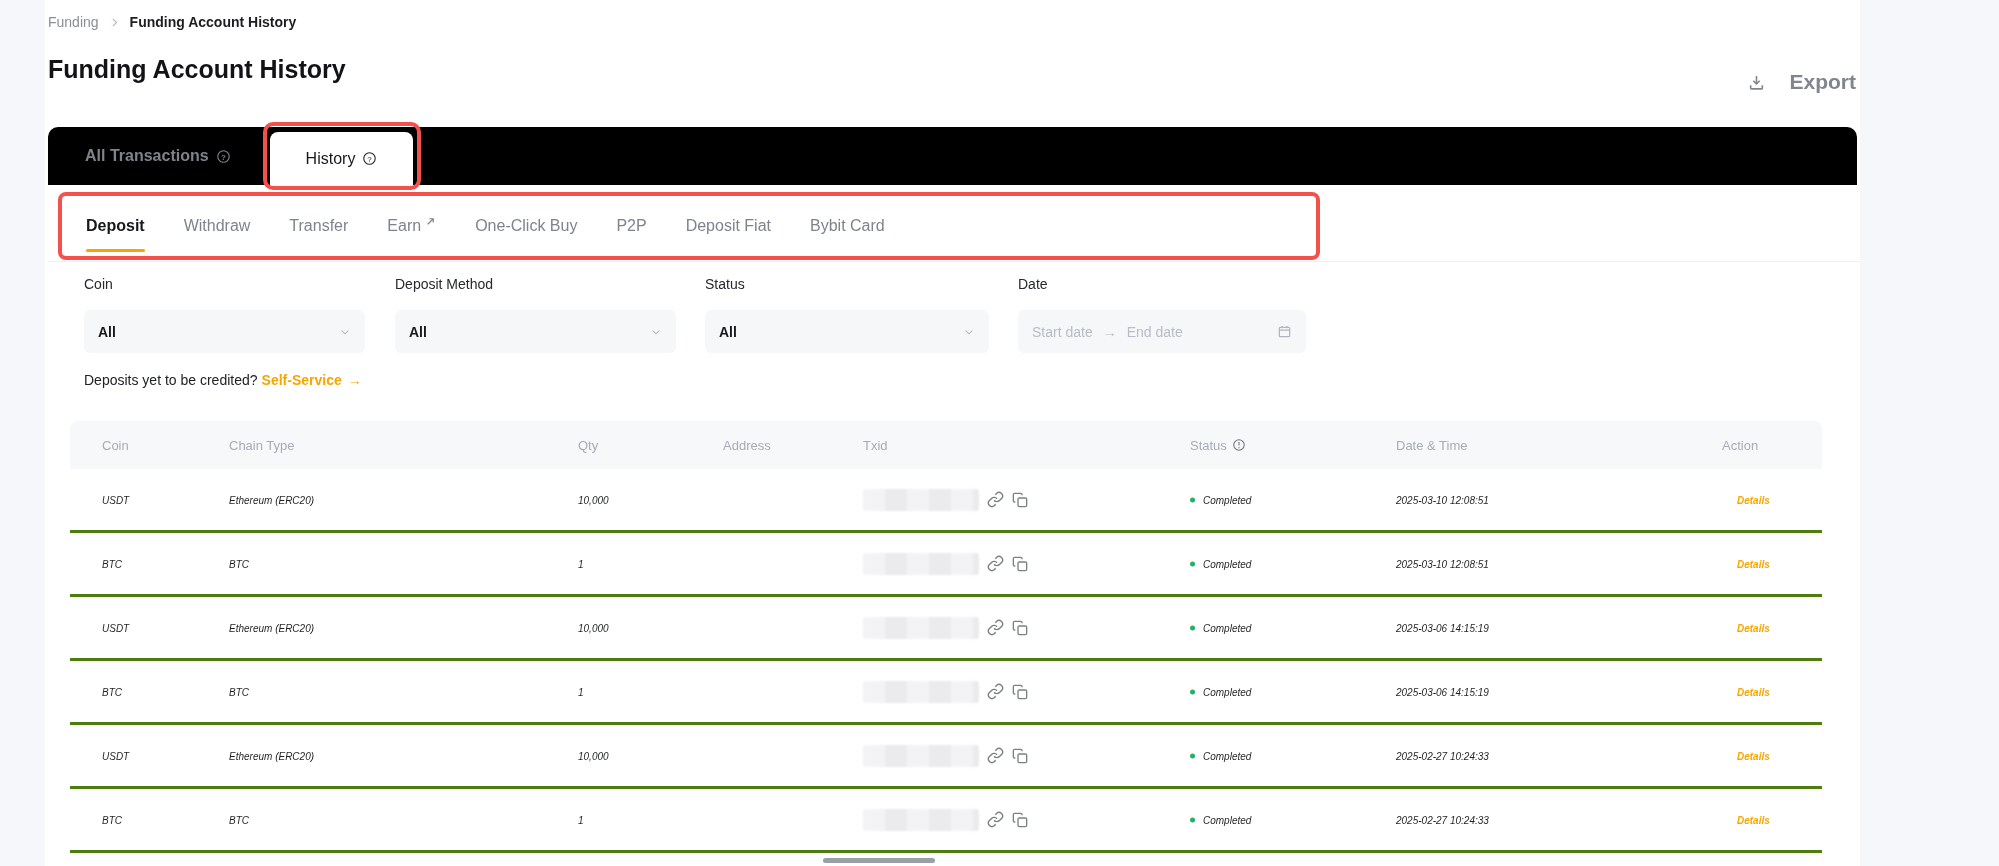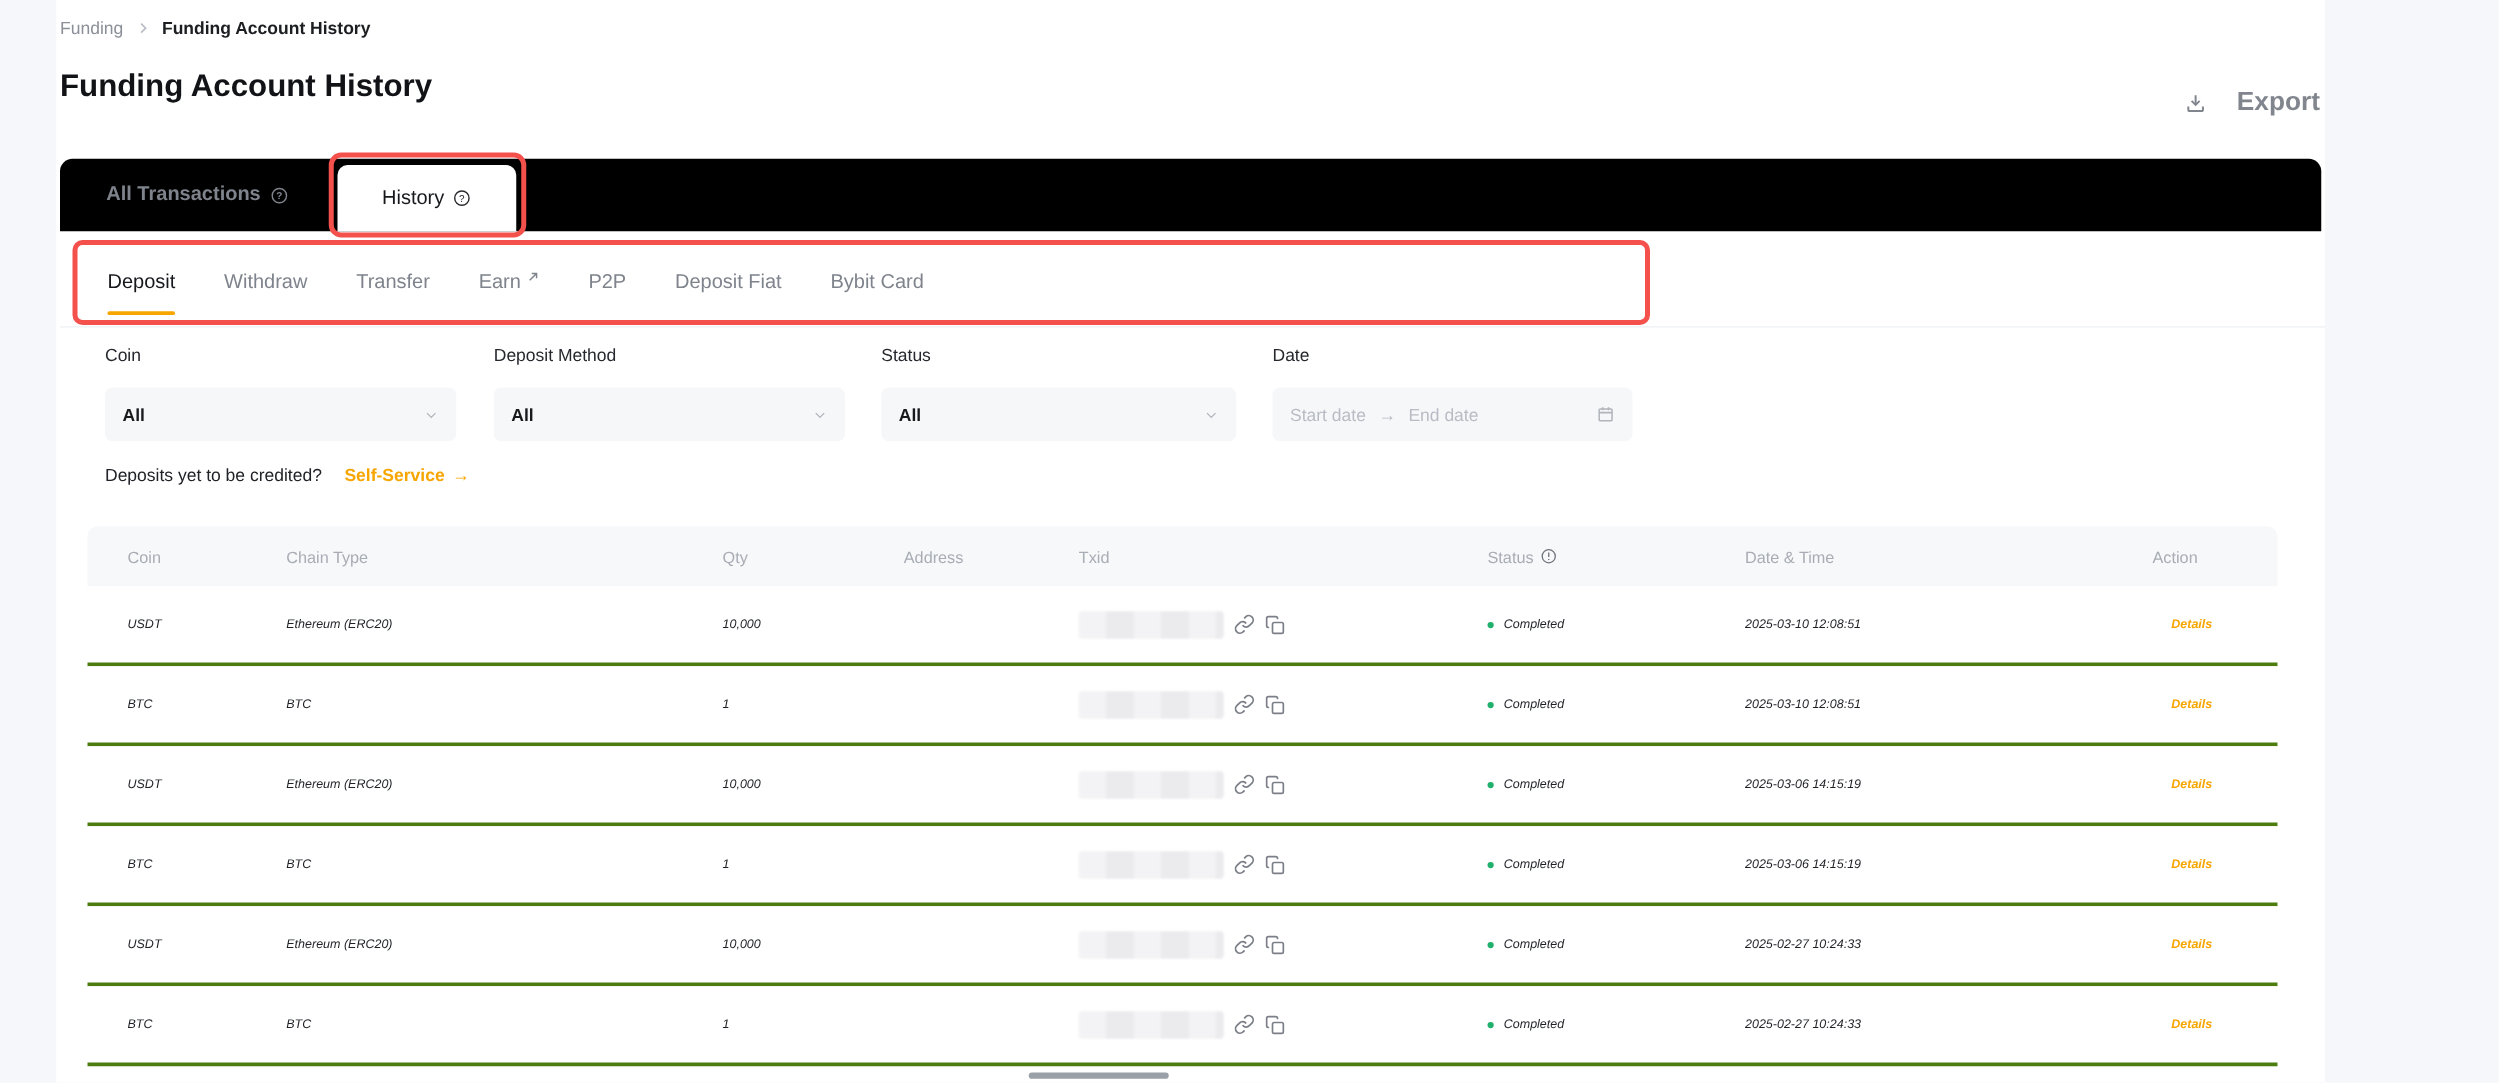--- a/index.html
+++ b/index.html
@@ -37,40 +37,40 @@
   
   .anno{position:absolute;border:4px solid var(--red);border-radius:10px;pointer-events:none;background:transparent;}
   .anno1{left:218px;top:122px;width:158px;height:68px;}
   .anno2{left:13px;top:192px;width:1262px;height:68px;border-radius:8px;}
 
   
   .subtabs{position:absolute;left:3px;top:190px;width:1812px;height:72px;border-bottom:1px solid #eef0f3;
     display:flex;align-items:center;gap:39px;padding-left:38px;}
   .subtab{font-size:16px;color:var(--grey);position:relative;display:flex;align-items:center;gap:4px;
     height:100%;cursor:pointer;white-space:nowrap;}
-  .subtab.active{color:#16181c;font-weight:400;}
+  .subtab.active{color:#16181c;font-weight:700;}
   .subtab.active::after{content:"";position:absolute;left:0;right:0;bottom:9px;height:3px;
     background:var(--orange);border-radius:2px;}
   .subtab .ext{margin-bottom:9px;}
 
   
   .filters{position:absolute;left:39px;top:276px;width:1400px;height:90px;}
   .filter{position:absolute;top:0;}
   .f-coin{left:0;} .f-method{left:311px;} .f-status{left:621px;} .f-date{left:934px;}
   .f-label{font-size:14px;color:#26282e;height:18px;}
   .f-box{margin-top:16px;width:281px;height:43px;background:#f6f7f9;border-radius:6px;
     display:flex;align-items:center;padding:0 14px;font-size:14px;cursor:pointer;}
   .f-box .val{font-weight:700;color:#17191d;flex:1;}
   .chev{color:#b0b4bb;display:flex;align-items:center;}
   .date-box{width:288px;color:#b8bcc4;gap:10px;}
   .date-box .ph{font-weight:400;}
   .date-box .spacer{flex:1;}
 
   
-  .notice{position:absolute;left:39px;top:372px;font-size:14px;display:flex;align-items:center;gap:18px;}
+  .notice{position:absolute;left:39px;top:372px;font-size:14px;display:flex;align-items:center;gap:4px;}
   .notice-q{color:#202228;}
   .notice-link{color:var(--orange);font-weight:700;display:flex;align-items:center;gap:6px;cursor:pointer;}
 
   
   .table{position:absolute;left:25px;top:421px;width:1752px;}
   .thead{height:48px;background:#f7f8fa;border-radius:8px 8px 0 0;position:relative;
     font-size:13px;color:var(--lightgrey);}
   .th{position:absolute;top:0;height:48px;display:flex;align-items:center;gap:5px;}
   .row{height:64px;position:relative;border-bottom:3px solid #4d7c0f;font-size:10px;background:#fff;font-style:italic;}
   .c{position:absolute;top:50%;transform:translateY(-50%);display:flex;align-items:center;}
@@ -147,20 +147,23 @@
       <div class="subtab">
         <span>Transfer</span>
       </div>
       <div class="subtab">
         <span>Earn</span>
         <svg class="ext" width="11" height="11" viewBox="0 0 12 12">
           <path d="M3 9L9 3M4.8 3H9v4.2" fill="none" stroke="currentColor" stroke-width="1.3"></path>
         </svg>
       </div>
       <div class="subtab">
+        <span>One-Click Buy</span>
+      </div>
+      <div class="subtab">
         <span>P2P</span>
       </div>
       <div class="subtab">
         <span>Deposit Fiat</span>
       </div>
       <div class="subtab">
         <span>Bybit Card</span>
       </div>
     </div>
 

